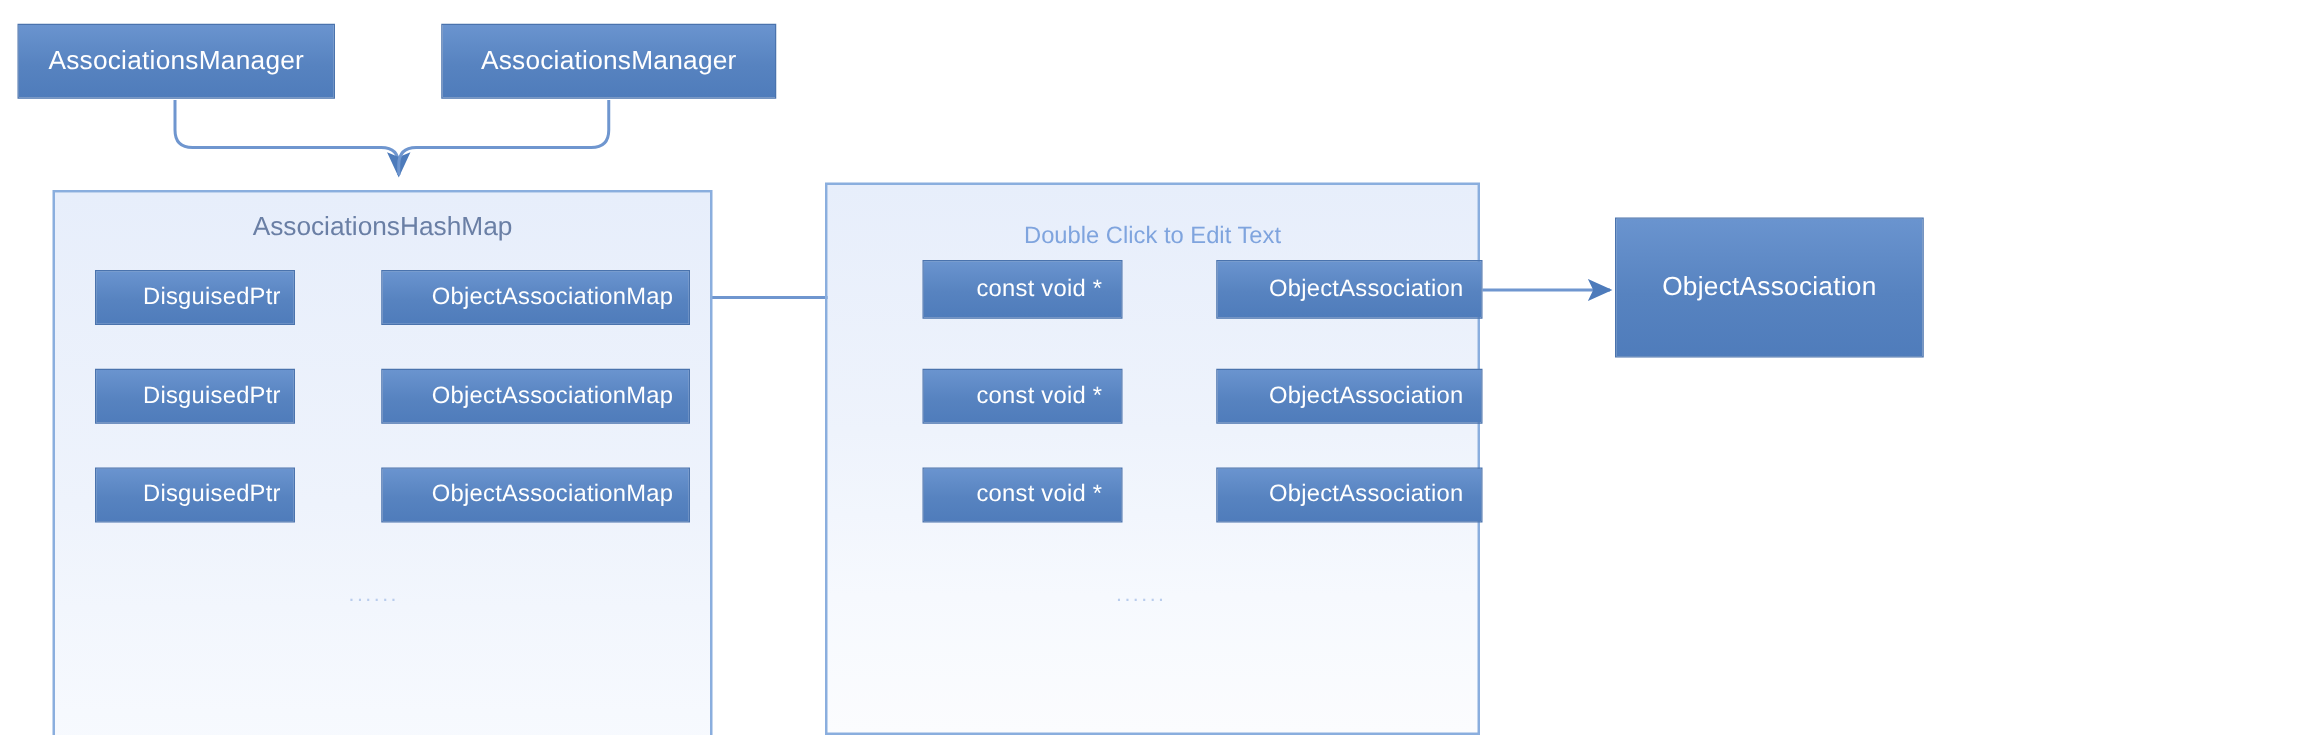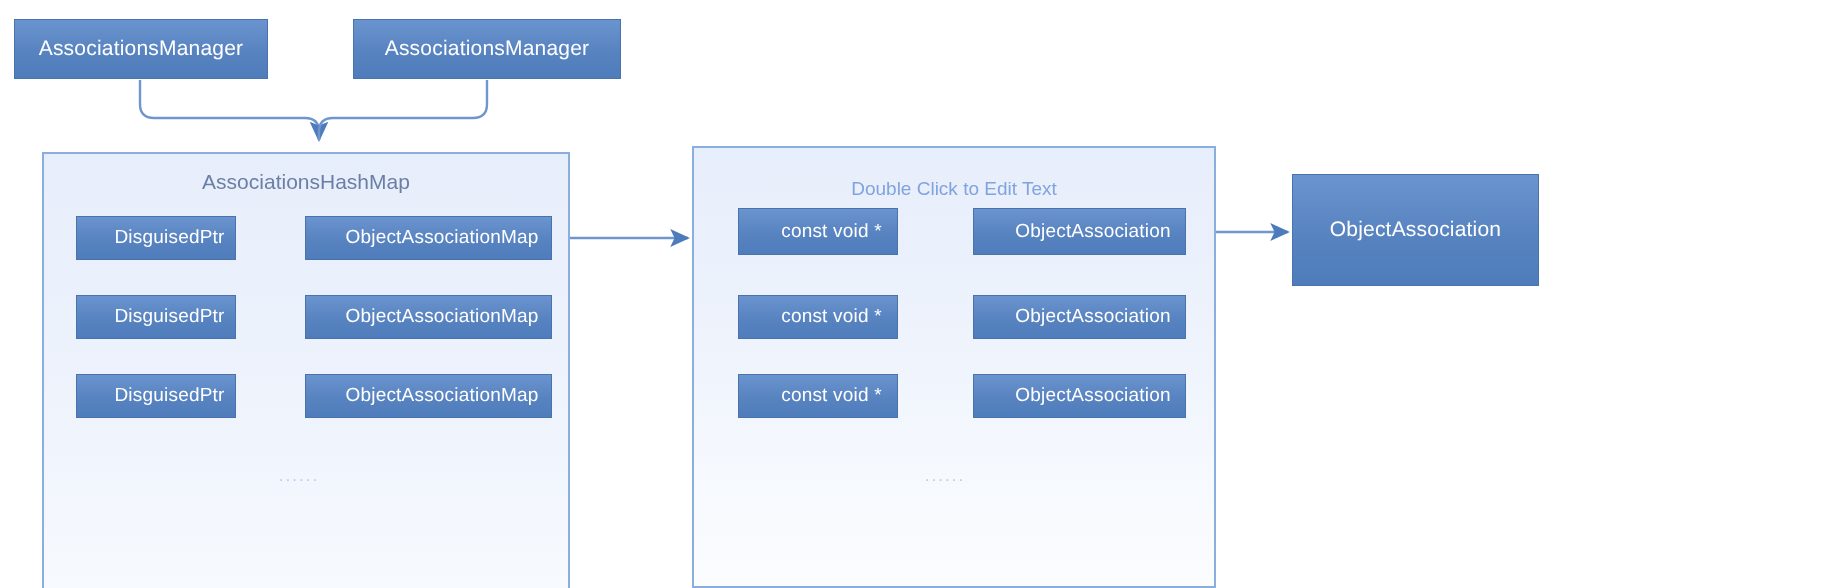--- a/index.html
+++ b/index.html
@@ -162,21 +162,21 @@
     <span>ObjectAssociationMap</span>
   </div>
 
   <div class="node inner" style="left:76px; top:374px; width:160px; height:44px;">
     <span>DisguisedPtr</span>
   </div>
   <div class="node inner" style="left:305px; top:374px; width:247px; height:44px;">
     <span>ObjectAssociationMap</span>
   </div>
 
-  <div class="container" style="left:692px; top:146px; width:524px; height:442px;">
+  <div class="container" style="left:660px; top:146px; width:524px; height:442px;">
     <div class="container-title title-edit" style="top:30px; left:0;">Double Click to Edit Text</div>
     <div class="dots" style="left:196px; top:318px; width:110px;">......</div>
   </div>
 
   <div class="node inner" style="left:738px; top:208px; width:160px; height:47px;">
     <span>const void *</span>
   </div>
   <div class="node inner" style="left:973px; top:208px; width:213px; height:47px;">
     <span>ObjectAssociation</span>
   </div>

